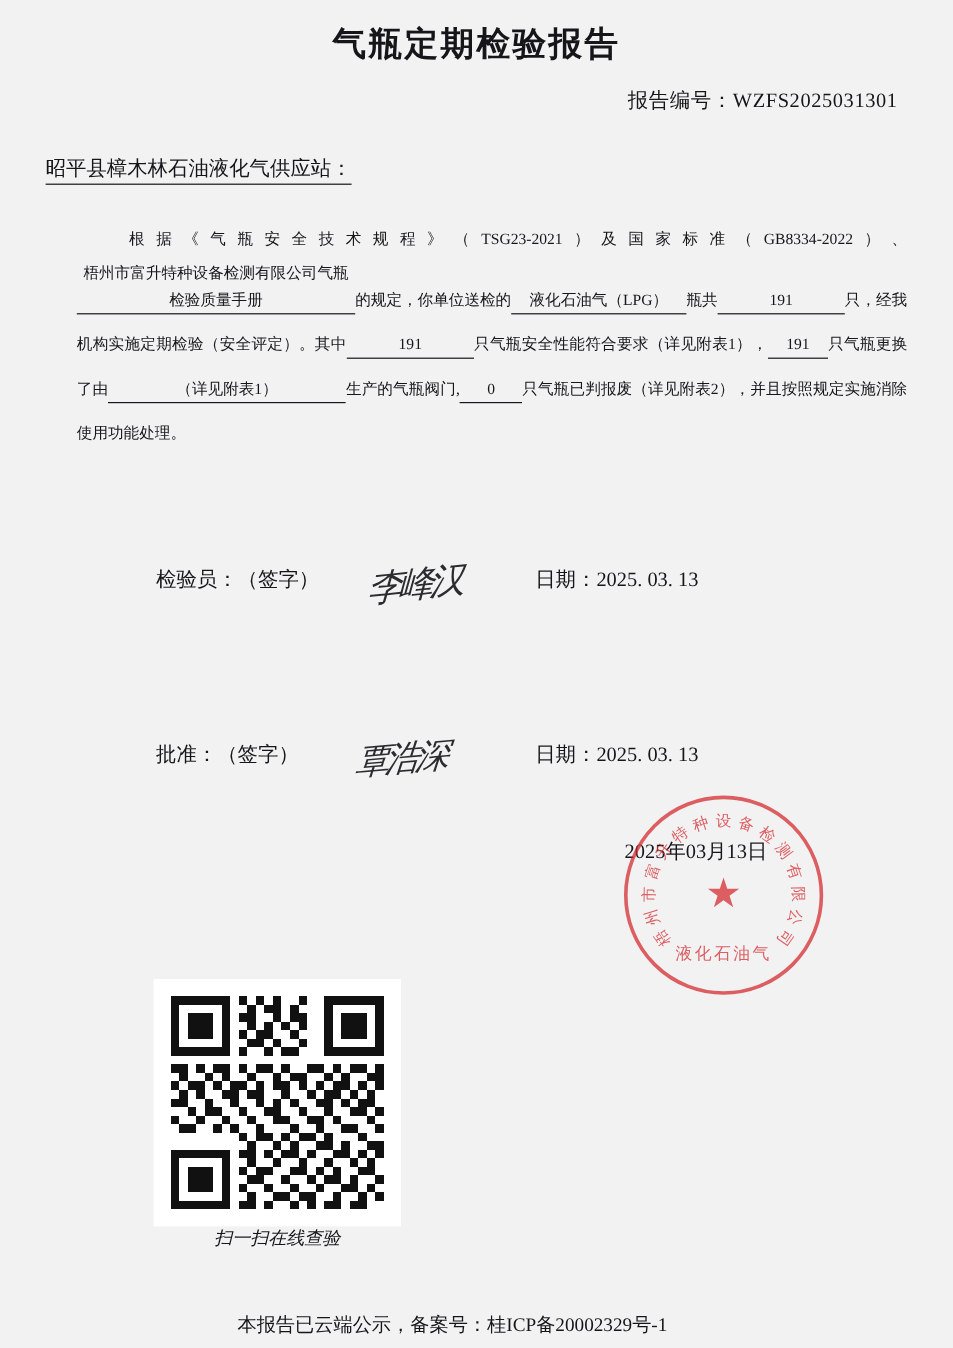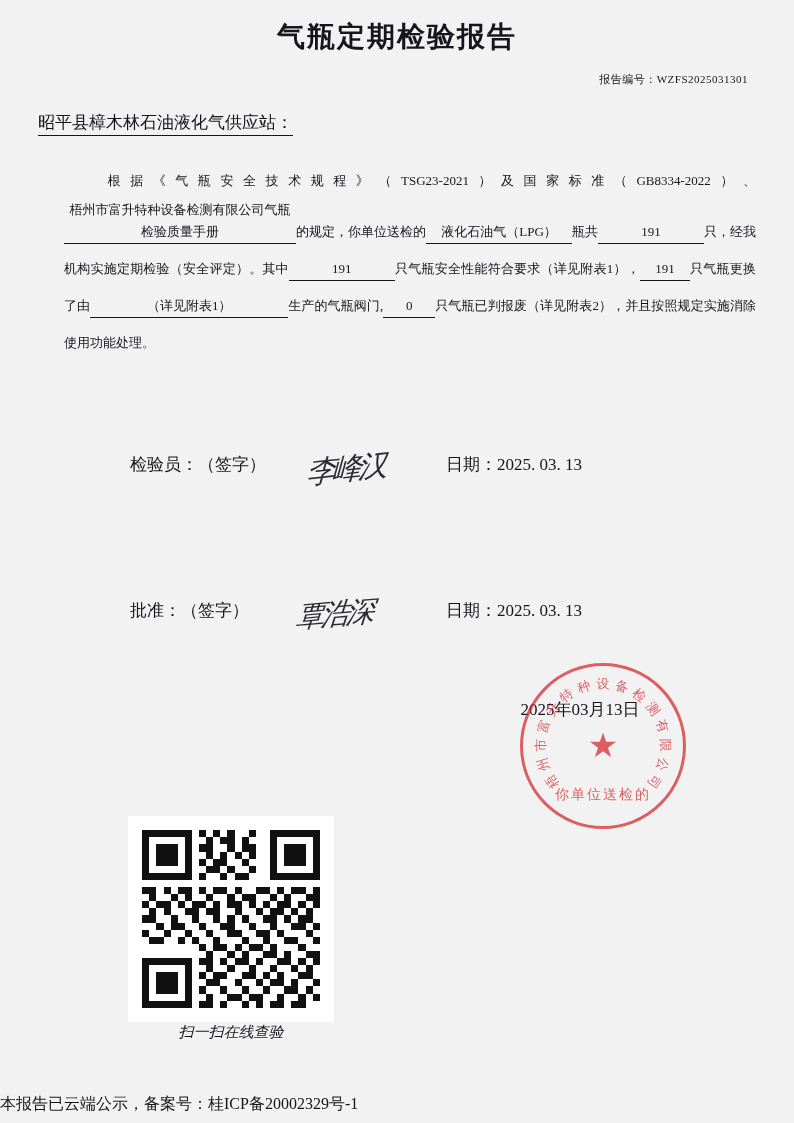--- a/index.html
+++ b/index.html
@@ -25,27 +25,27 @@
   .doc-title {
     text-align: center;
     font-size: 28px;
     font-weight: bold;
     letter-spacing: 2px;
     margin-top: 18px;
     font-family: "DejaVu Serif", "Liberation Serif", serif;
   }
   .report-no {
     text-align: right;
-    font-size: 11px;
+    font-size: 17px;
     margin-top: 16px;
     padding-right: 8px;
     letter-spacing: 0.5px;
   }
   .addressee {
-    margin-top: 24px;
+    margin-top: 34px;
     font-size: 17px;
     display: inline-block;
     border-bottom: 1.5px solid #16161a;
     padding-bottom: 1px;
   }
   .body-text {
     margin-top: 26px;
     font-size: 13px;
     line-height: 37px;
     text-align: justify;
@@ -169,21 +169,21 @@
   }
   .qr-caption {
     font-size: 15px;
     margin-top: 1px;
   }
   .footer {
     position: absolute;
     left: 0;
     right: 40px;
     bottom: 26px;
-    text-align: left;
+    text-align: center;
     font-size: 16px;
   }
 </style>
 </head>
 <body>
 
 <div class="page">
 
   <div class="doc-title">气瓶定期检验报告</div>
 
@@ -227,21 +227,21 @@
         <span style="transform: translate(0px, -62px) rotate(0deg) translate(-50%, -50%);">设</span>
         <span style="transform: translate(19.012px, -59.0131px) rotate(17.8571deg) translate(-50%, -50%);">备</span>
         <span style="transform: translate(36.1921px, -50.3402px) rotate(35.7143deg) translate(-50%, -50%);">检</span>
         <span style="transform: translate(49.8851px, -36.8169px) rotate(53.5714deg) translate(-50%, -50%);">测</span>
         <span style="transform: translate(58.7715px, -19.7462px) rotate(71.4286deg) translate(-50%, -50%);">有</span>
         <span style="transform: translate(61.9952px, -0.772912px) rotate(89.2857deg) translate(-50%, -50%);">限</span>
         <span style="transform: translate(59.2455px, 18.2748px) rotate(107.143deg) translate(-50%, -50%);">公</span>
         <span style="transform: translate(50.7874px, 35.5617px) rotate(125deg) translate(-50%, -50%);">司</span>
       </div>
     <div class="seal-star">★</div>
-    <div class="seal-bottom">你单位送检的</div>
+    <div class="seal-bottom">液化石油气</div>
   </div>
 
   <div class="qr-wrap">
     <div class="qr-box">
       <svg viewBox="0 0 29 29" width="206" height="206" shape-rendering="crispEdges">
         <rect width="29" height="29" fill="#ffffff"></rect>
         <g fill="#111111">
           <rect x="2" y="2" width="7" height="7"></rect>
             <rect x="3" y="3" width="5" height="5" fill="#ffffff"></rect>
             <rect x="4" y="4" width="3" height="3"></rect>

